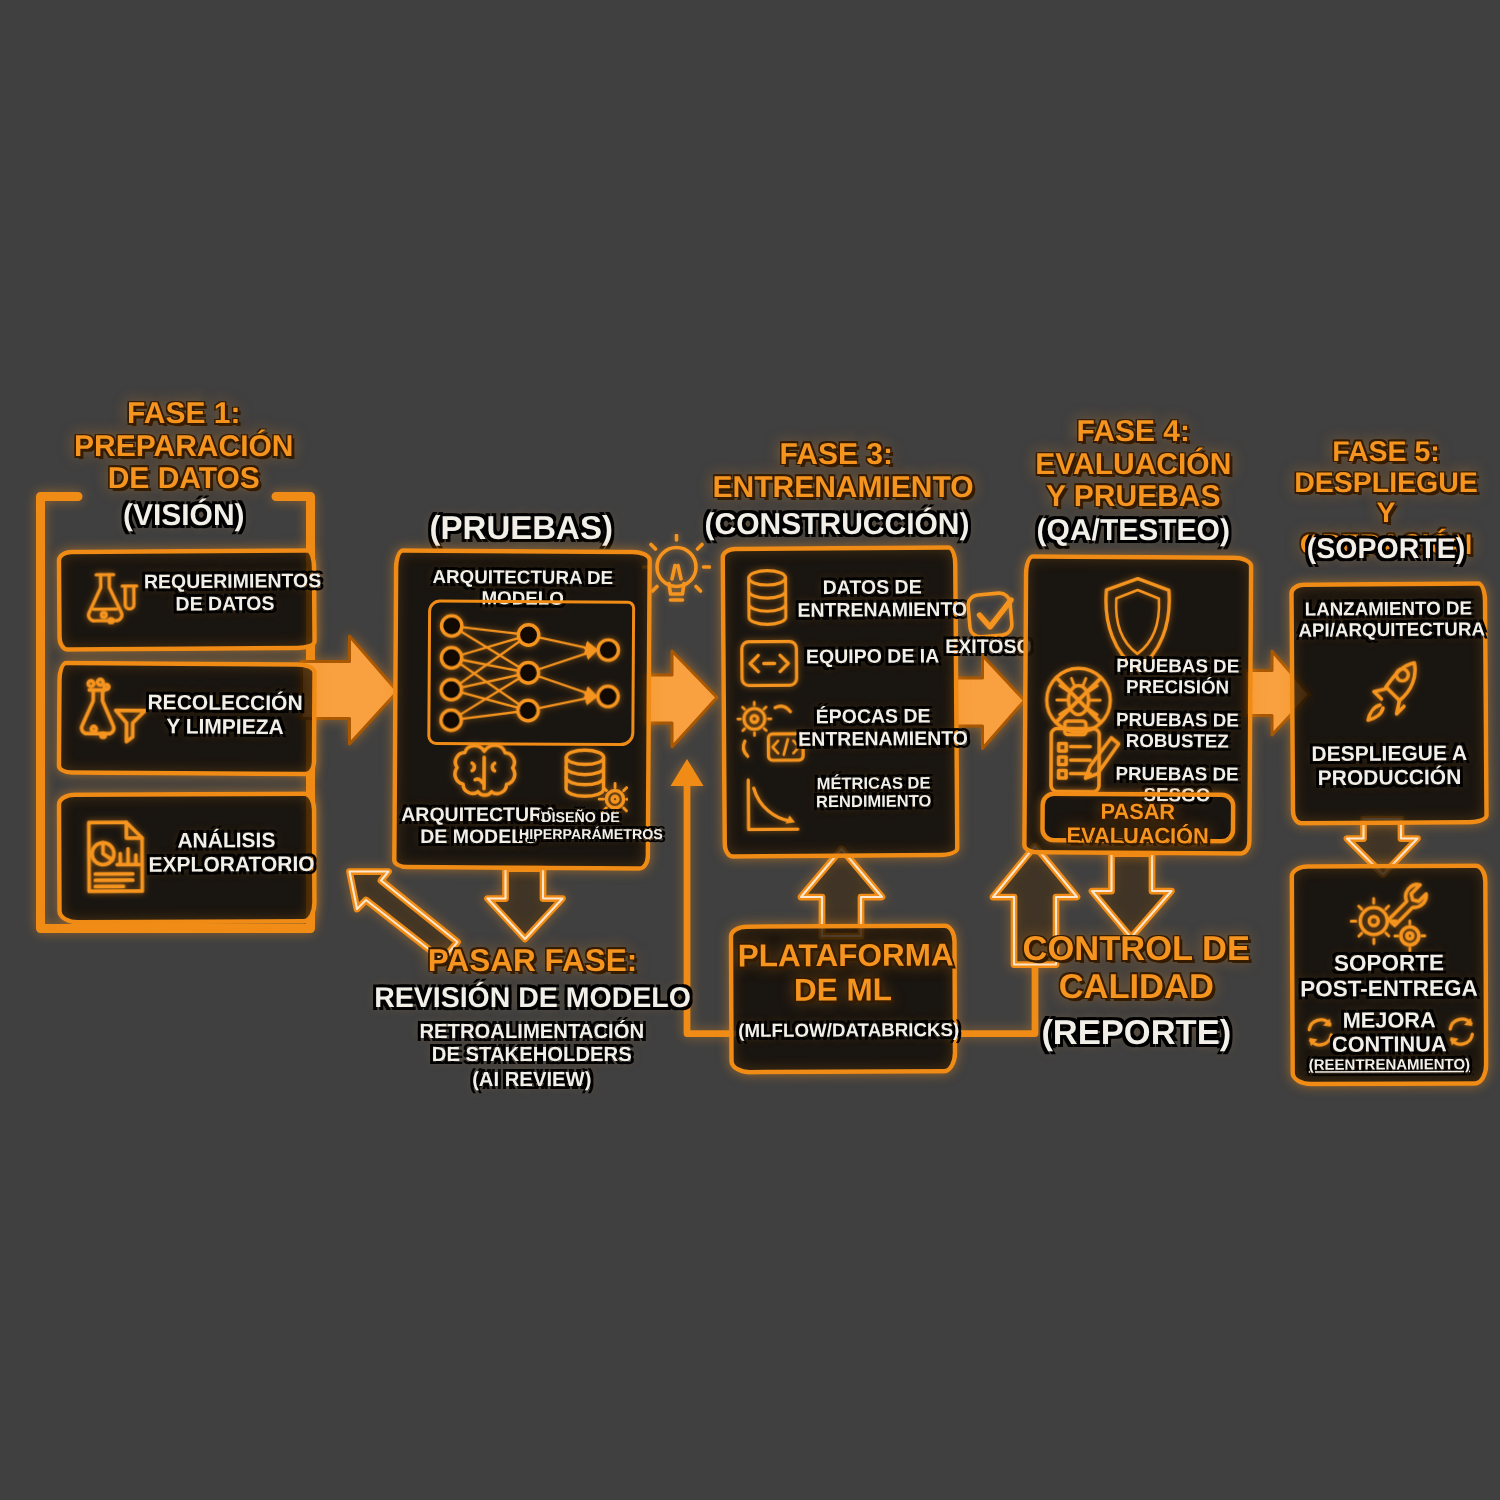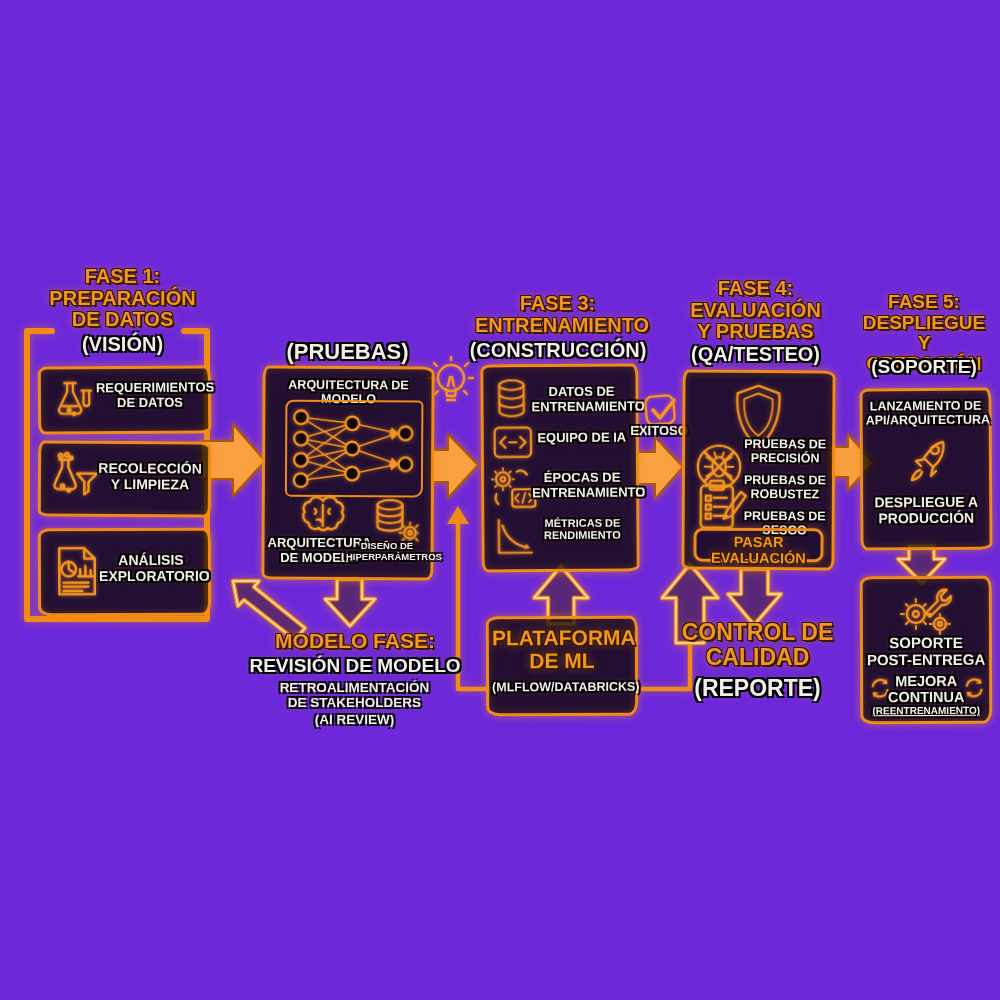--- a/index.html
+++ b/index.html
@@ -1,16 +1,16 @@
 <!DOCTYPE html>
 <html><head>
 <meta charset="utf-8">
 <style>
   html,body{margin:0;padding:0;background:#000;}
-  .stage{position:relative;width:1000px;height:1000px;background:#6d28d9;overflow:hidden;
+  .stage{position:relative;width:1000px;height:1000px;background:#404040;overflow:hidden;
          font-family:"Liberation Sans",sans-serif;font-weight:700;}
   .abs{position:absolute;}
   .otitle{color:#f5941e;text-align:center;white-space:pre-line;line-height:1.08;
     text-shadow:2px 2px 0 #351b00,-1px -1px 0 #351b00,1px -1px 0 #351b00,-1px 1px 0 #351b00,0 0 10px rgba(255,155,30,.55);}
   .wtitle{color:#f2efe9;text-align:center;white-space:pre-line;line-height:1.12;
     text-shadow:2px 2px 0 #000,-2px -2px 0 #000,2px -2px 0 #000,-2px 2px 0 #000,0 0 7px rgba(255,165,60,.35);}
   .box{position:absolute;border:3px solid #f08c16;background:rgba(14,9,3,.78);
     box-shadow:0 0 8px rgba(248,148,30,.5), inset 0 0 9px rgba(248,148,30,.22);}
   .sk1{border-radius:10px 6px 13px 7px/7px 13px 6px 10px;transform:rotate(-.4deg);}
   .sk2{border-radius:6px 13px 7px 10px/13px 7px 10px 6px;transform:rotate(.35deg);}
@@ -177,21 +177,21 @@
           <circle cx="41" cy="39" r="2"></circle>
           <path d="M41 31v-3 M41 47v3 M33 39h-3 M49 39h3 M35 33l-2-2 M47 45l2 2 M35 45l-2 2 M47 33l2-2" stroke-width="2"></path>
         </svg>
     </span>
   </div>
   <div class="abs wtitle" style="left:262px;top:536px;width:115px;font-size:13px;">ARQUITECTURA
 DE MODELO</div>
   <div class="abs wtitle" style="left:346px;top:541px;width:82px;font-size:9.5px;">DISEÑO DE
 HIPERPARÁMETROS</div>
 
-  <div class="abs otitle" style="left:255px;top:630px;width:200px;font-size:21px;">MODELO FASE:</div>
+  <div class="abs otitle" style="left:255px;top:630px;width:200px;font-size:21px;">PASAR FASE:</div>
   <div class="abs wtitle" style="left:240px;top:655px;width:230px;font-size:19px;">REVISIÓN DE MODELO</div>
   <div class="abs wtitle" style="left:262px;top:680px;width:185px;font-size:13.5px;">RETROALIMENTACIÓN
 DE STAKEHOLDERS</div>
   <div class="abs wtitle" style="left:262px;top:712px;width:185px;font-size:13.5px;">(AI REVIEW)</div>
 
   <div class="abs otitle" style="left:475px;top:293px;width:165px;font-size:20px;">FASE 3:
 ENTRENAMIENTO</div>
   <div class="abs wtitle" style="left:468px;top:339px;width:180px;font-size:20px;">(CONSTRUCCIÓN)</div>
 
   <div class="box sk1" style="left:481px;top:364px;width:152px;height:202px;">

